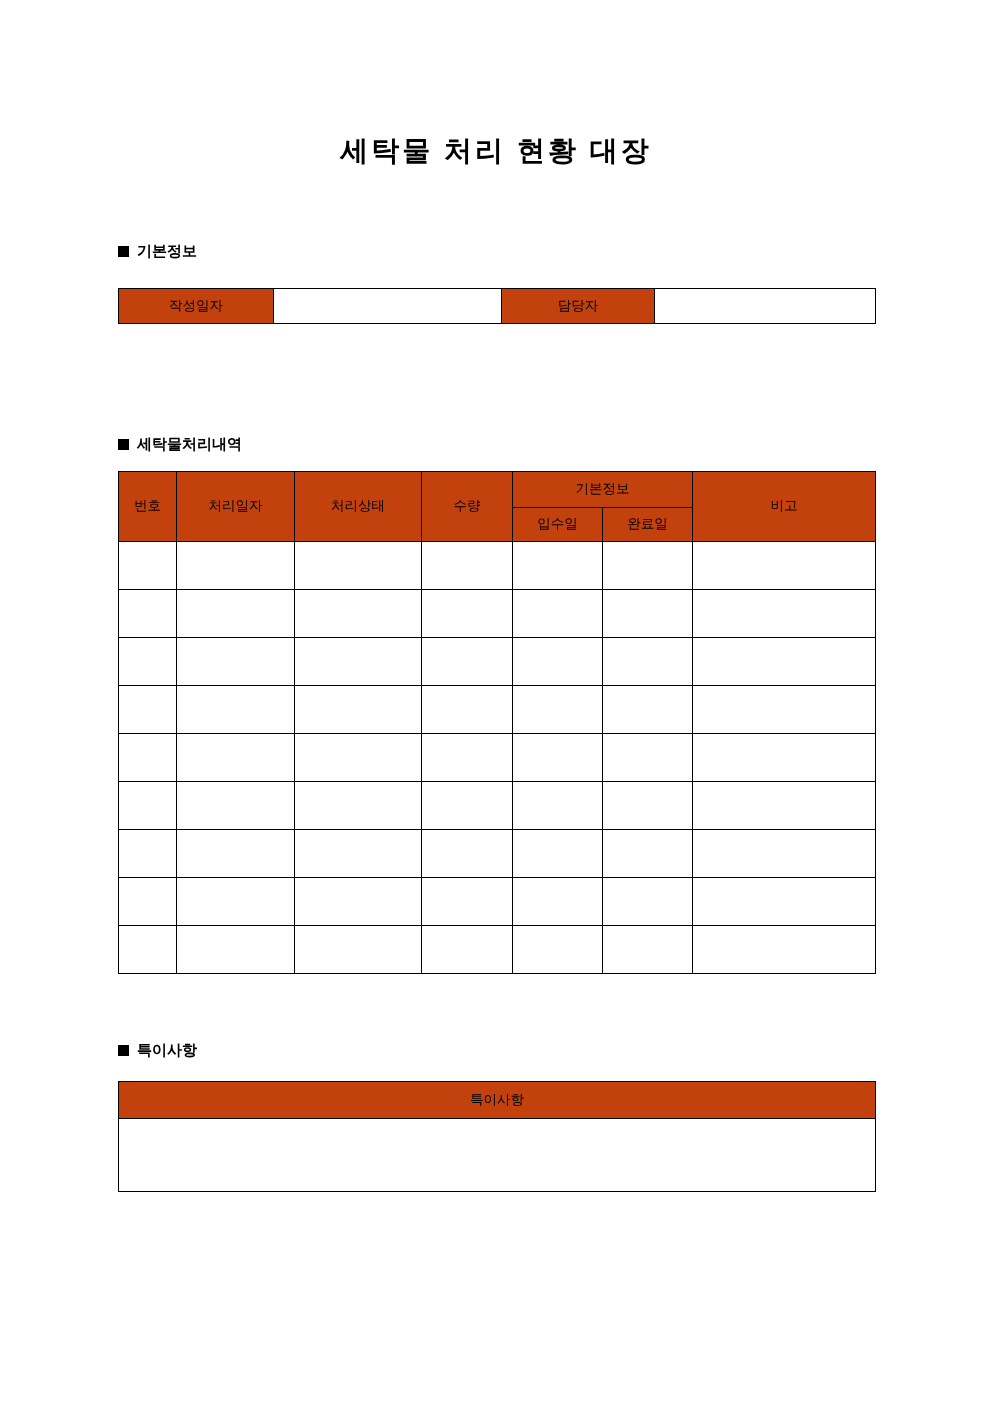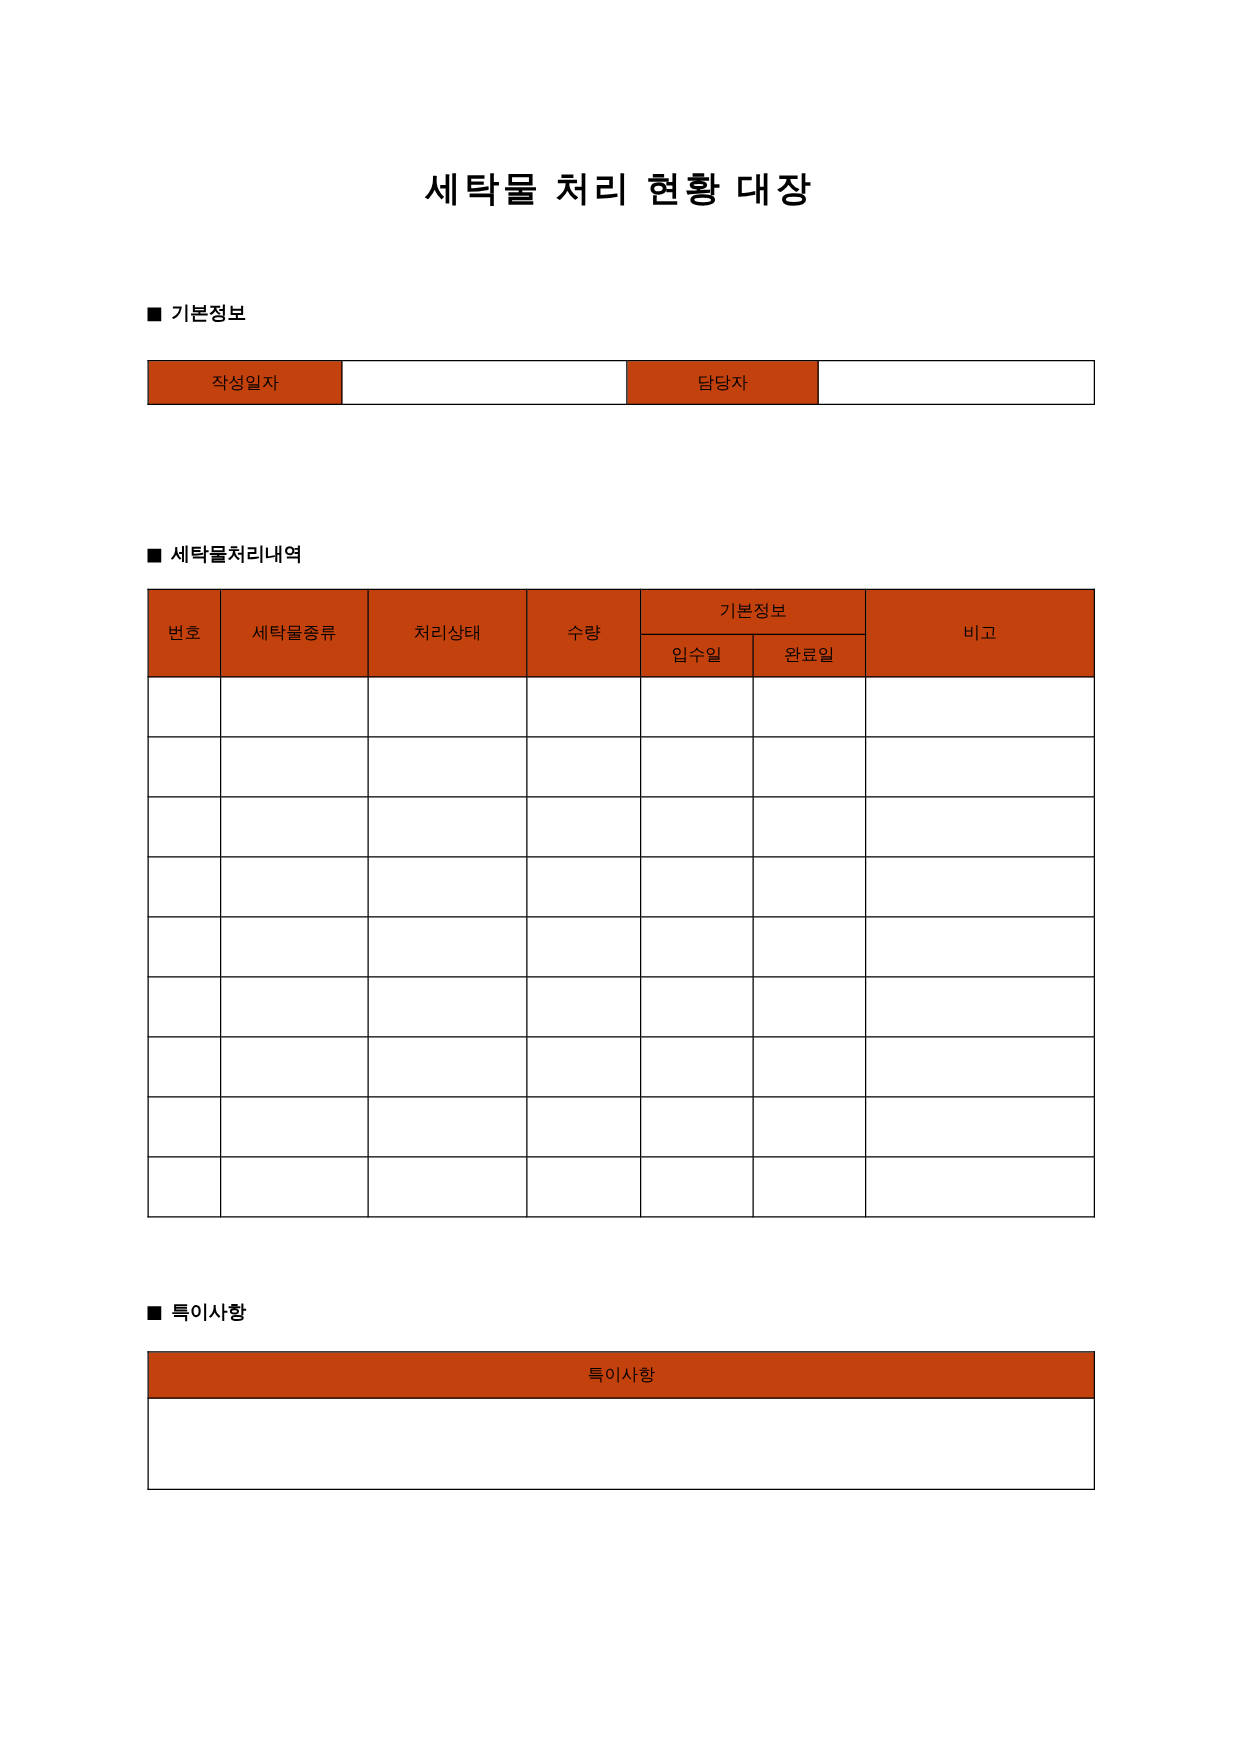--- a/index.html
+++ b/index.html
@@ -151,21 +151,21 @@
       <col style="width:118px">
       <col style="width:127px">
       <col style="width:91px">
       <col style="width:90px">
       <col style="width:90px">
       <col style="width:183px">
     </colgroup>
     <thead>
       <tr class="hdr-top">
         <th class="hdr-cell" rowspan="2">번호</th>
-        <th class="hdr-cell" rowspan="2">세탁물종류</th>
+        <th class="hdr-cell" rowspan="2">처리일자</th>
         <th class="hdr-cell" rowspan="2">처리상태</th>
         <th class="hdr-cell" rowspan="2">수량</th>
         <th class="hdr-cell" colspan="2">기본정보</th>
         <th class="hdr-cell" rowspan="2">비고</th>
       </tr>
       <tr class="hdr-sub">
         <th class="hdr-cell">입수일</th>
         <th class="hdr-cell">완료일</th>
       </tr>
     </thead>

